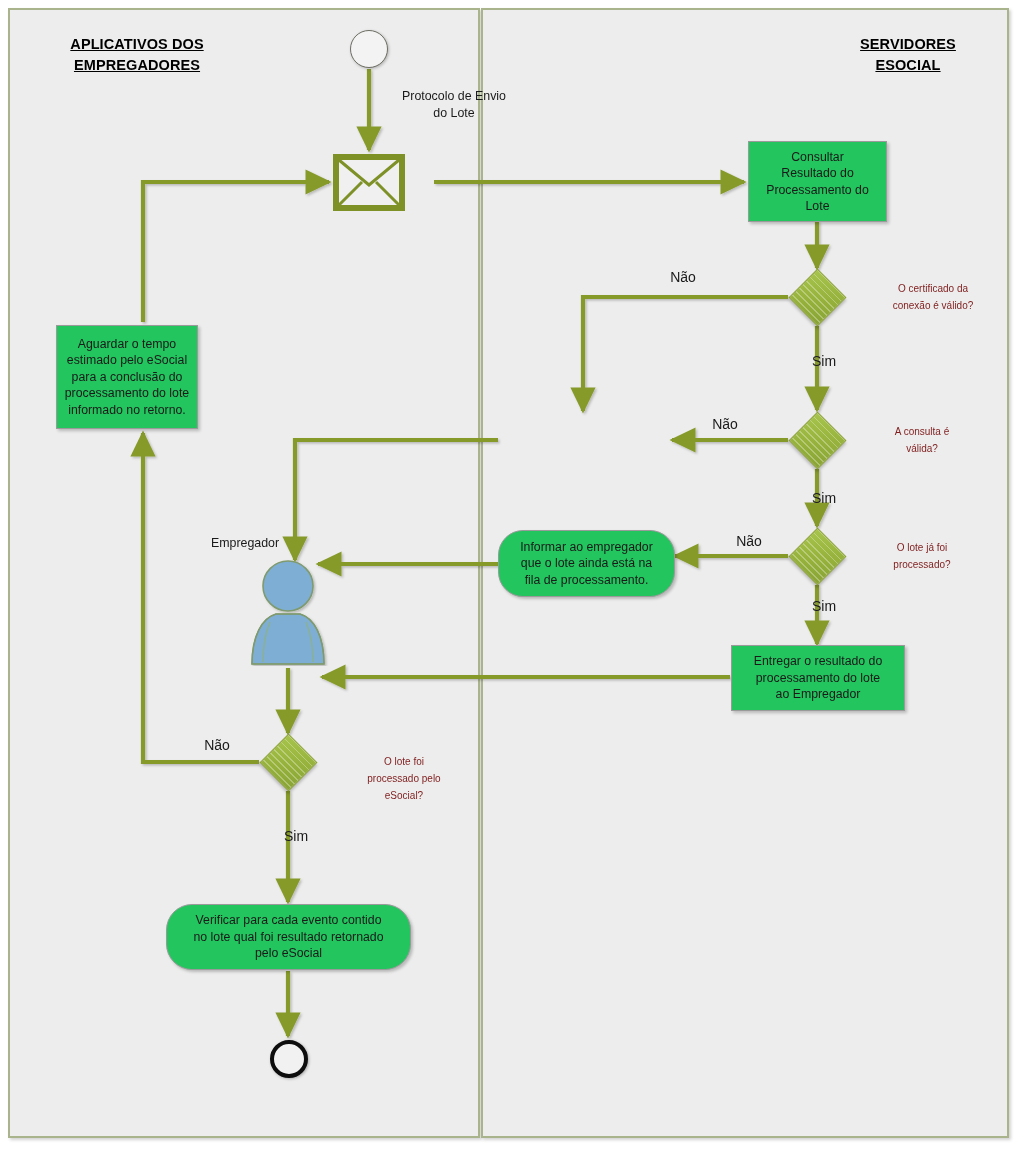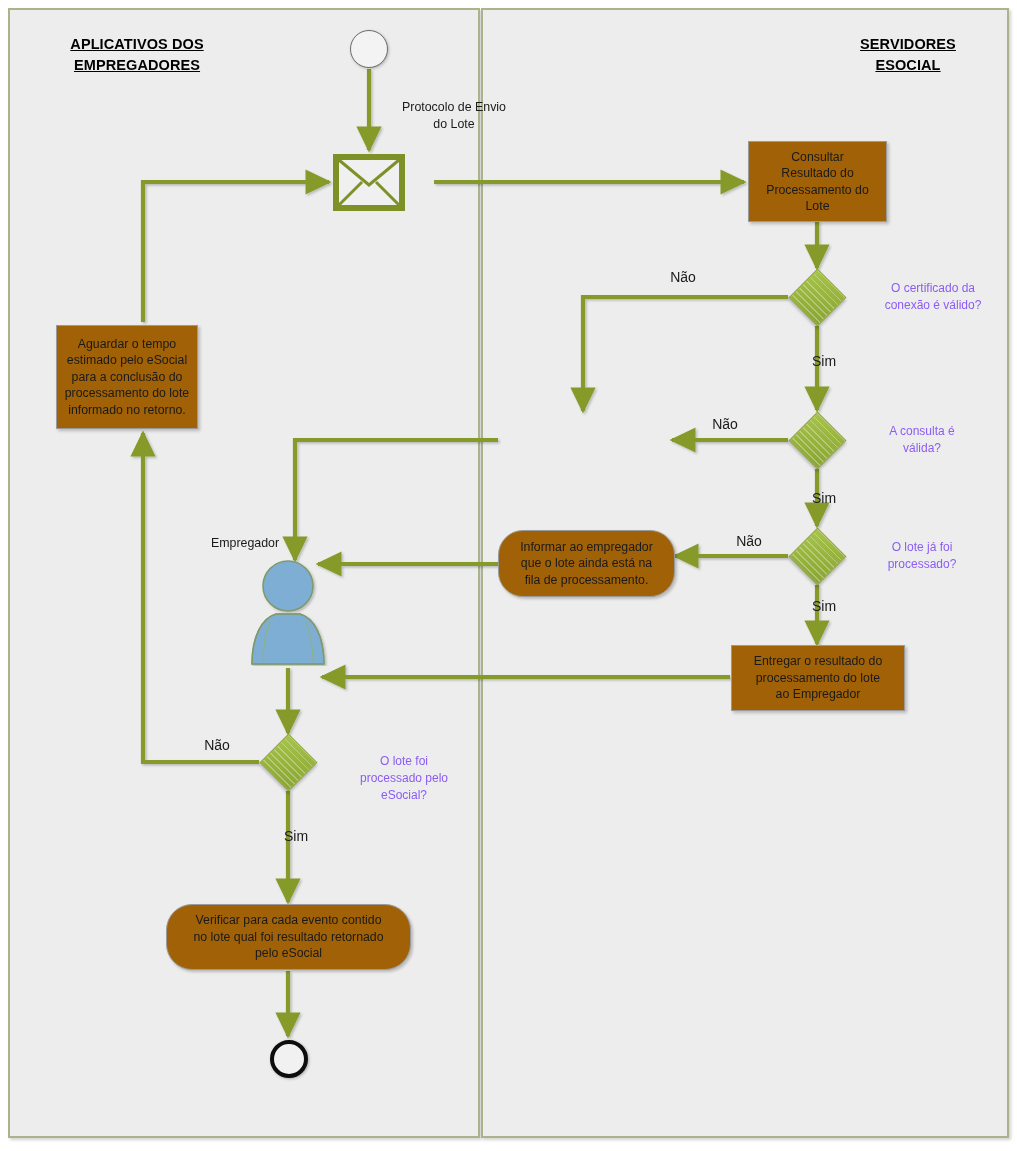--- a/index.html
+++ b/index.html
@@ -39,21 +39,21 @@
   }
   #title-left  { left: 22px;  top: 22px; width: 230px; text-align: center; }
   #title-right { left: 812px; top: 22px; width: 192px; text-align: center; }
 
   
   #wires { position: absolute; left: 0; top: 0; width: 1017px; height: 1151px; }
 
   
   .task {
     position: absolute;
-    background: #a16207;
+    background: #22c55e;
     border: 1px solid #9a9a9a;
     box-shadow: 2px 2px 3px rgba(0,0,0,0.22);
     display: flex;
     align-items: center;
     justify-content: center;
     text-align: center;
     font-size: 12.3px;
     color: #1a1a1a;
     line-height: 16.5px;
     padding: 3px 5px;
@@ -78,22 +78,22 @@
         rgba(0,0,0,0.0) 5px),
       linear-gradient(135deg, #a7c44c 0%, #96b23c 55%, #88a334 100%);
     border: 1px solid #8aa233;
     transform: rotate(45deg);
     box-shadow: 2px 2px 3px rgba(0,0,0,0.22);
   }
 
   
   .gw-question {
     position: absolute;
-    font-size: 12px;
-    color: #8b5cf6;
+    font-size: 10px;
+    color: #7f1d1d;
     line-height: 17px;
     text-align: center;
     white-space: pre-line;
   }
   
   .edge-label {
     position: absolute;
     font-size: 14px;
     color: #1a1a1a;
     line-height: 14px;
@@ -274,16 +274,16 @@
 
   <div class="edge-label" style="left:700px; top:417px; width:50px;">Não</div>
   <div class="edge-label" style="left:800px; top:491px; width:48px;">Sim</div>
 
   <div class="edge-label" style="left:724px; top:534px; width:50px;">Não</div>
   <div class="edge-label" style="left:800px; top:599px; width:48px;">Sim</div>
 
   <div class="edge-label" style="left:192px; top:738px; width:50px;">Não</div>
   <div class="edge-label" style="left:272px; top:829px; width:48px;">Sim</div>
 
-  <div class="edge-label lg" style="left:385px; top:99px; width:138px;">Protocolo de Envio
+  <div class="edge-label lg" style="left:385px; top:88px; width:138px;">Protocolo de Envio
 do Lote</div>
 
 </div>
 
 </body></html>

